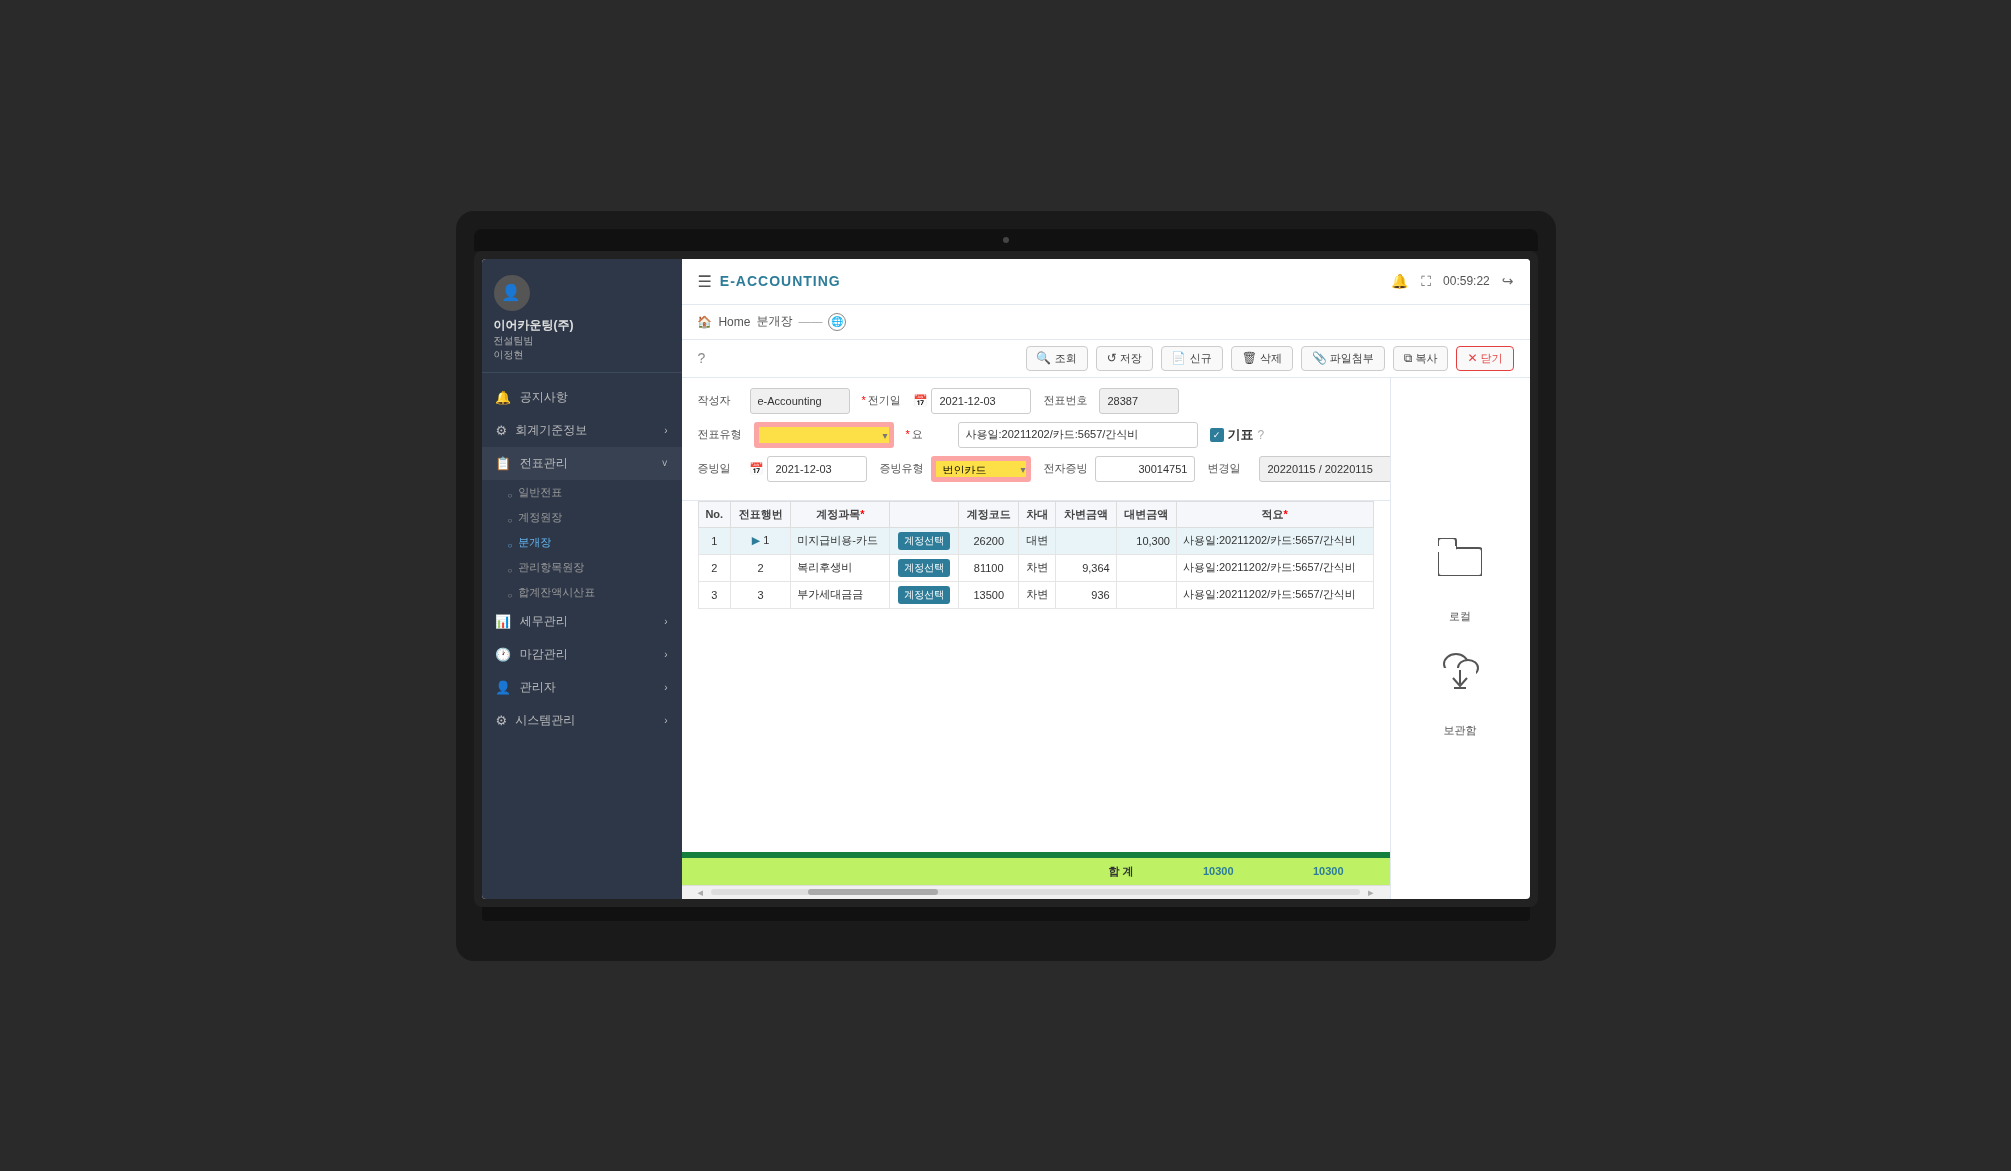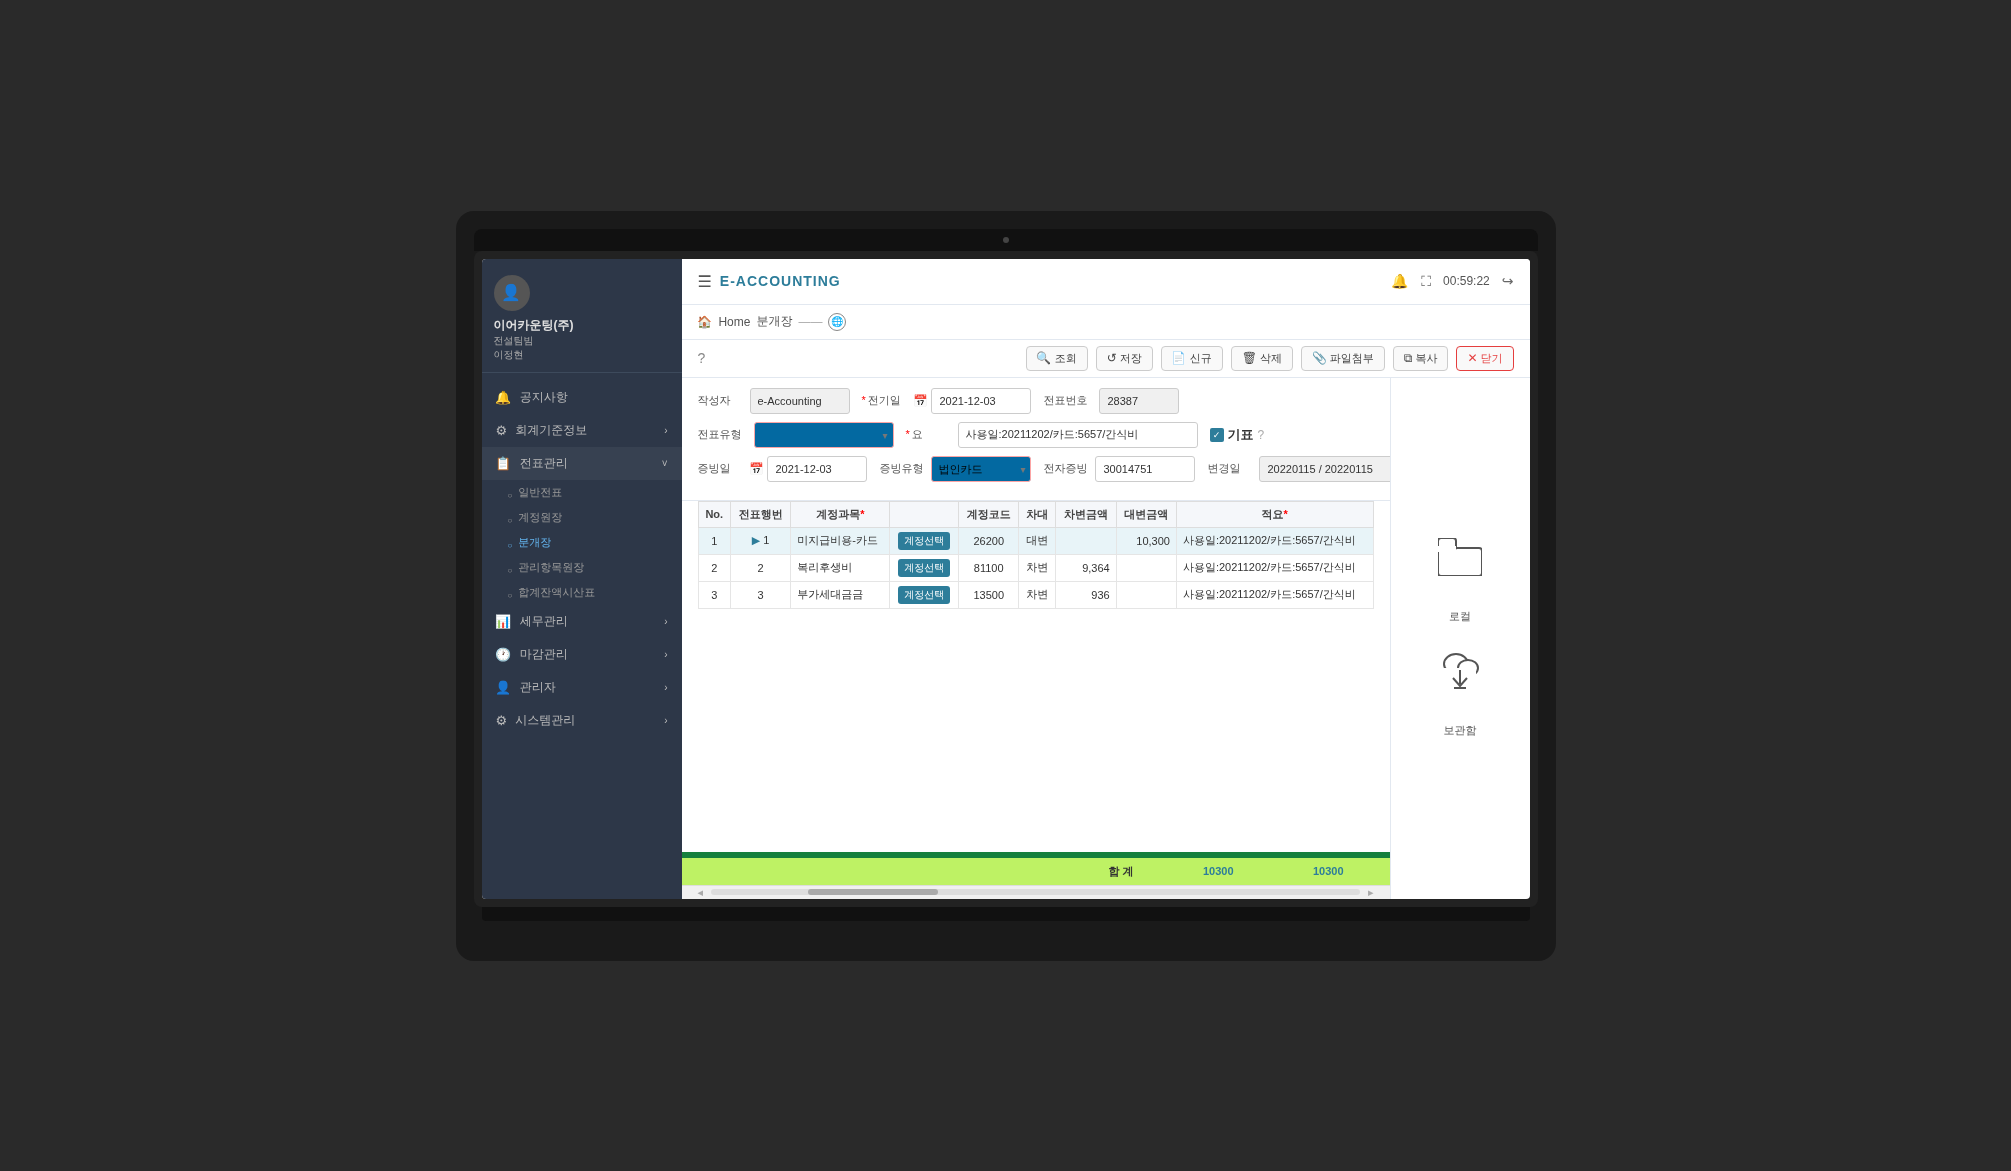--- a/index.html
+++ b/index.html
@@ -196,26 +196,26 @@
       border: 1px solid #ccc;
       border-radius: 3px;
       padding: 3px 7px;
       font-size: 11px;
       color: #333;
       background: #fff;
       height: 26px;
     }
     .form-input.gray-bg { background: #f0f0f0; }
     .form-select {
-      border: 1px solid #fca5a5;
+      border: 5px solid #fca5a5;
       border-radius: 3px;
       padding: 3px 6px;
       font-size: 11px;
       height: 26px;
-      background: #0369a1;
+      background: #fde047;
       width: 140px;
       appearance: none;
     }
     .select-wrapper {
       position: relative; display: inline-block;
     }
     .select-wrapper::after {
       content: '▾';
       position: absolute; right: 6px; top: 50%;
       transform: translateY(-50%);
@@ -504,21 +504,21 @@
                     <span class="calendar-icon">📅</span>
                     <input class="form-input" type="text" value="2021-12-03" style="width: 100px;">
                   </div>
                   <span class="form-label">증빙유형</span>
                   <div class="select-wrapper">
                     <select class="form-select" style="width:100px;">
                       <option>법인카드</option>
                     </select>
                   </div>
                   <span class="form-label">전자증빙</span>
-                  <input class="form-input" type="text" value="30014751" style="width: 100px;">
+                  <input class="form-input" type="text" value="30014751" style="width: 100px; text-align: right;">
                   <span class="form-label">변경일</span>
                   <input class="form-input gray-bg" type="text" value="20220115 / 20220115" style="width: 140px;">
                 </div>
               </div>
 
               <div class="table-container">
                 <table>
                   <thead>
                     <tr>
                       <th>No.</th>

